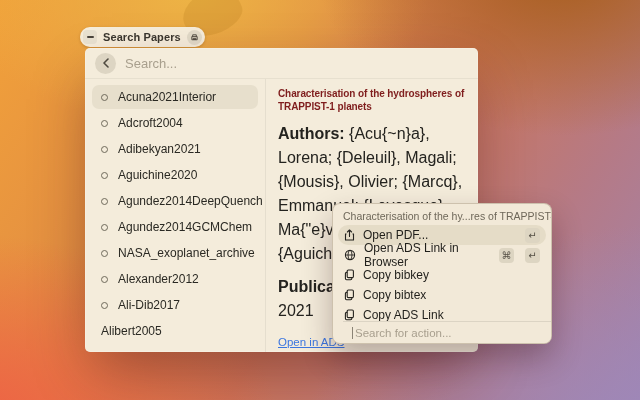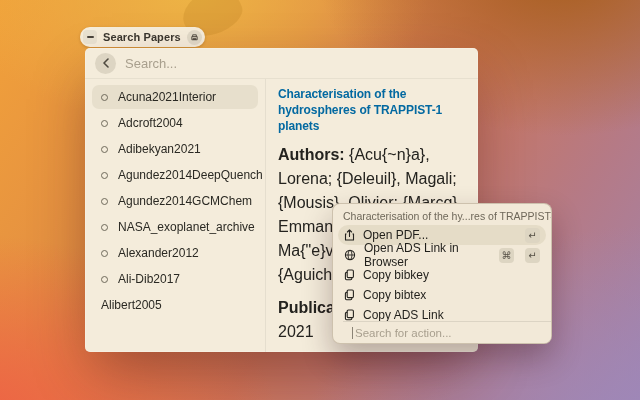--- a/index.html
+++ b/index.html
@@ -65,21 +65,21 @@
   .row {
     height:24px; margin-bottom:2px; display:flex; align-items:center; gap:10px;
     padding:0 9px; border-radius:7px; font-size:12px; color:#2a2923;
   }
   .row.selected { background:#e7dfcc; }
   .ring {
     width:7px; height:7px; border-radius:50%; border:1.3px solid #6f6a5c; flex:none;
   }
 
   .detail-col { flex:1; padding:8px 12px 0 12px; }
-  .detail-title { font-size:12px; font-weight:700; color:#0369a1; line-height:1.32; letter-spacing:-0.1px; margin-bottom:9px; }
+  .detail-title { font-size:10px; font-weight:700; color:#7f1d1d; line-height:1.32; letter-spacing:-0.1px; margin-bottom:9px; }
   .detail-para { font-size:16px; color:#24231f; line-height:1.5; margin-bottom:9px; }
   .detail-para b { font-weight:700; }
   .ads-link { font-size:11.5px; color:#3b76e0; text-decoration:underline; cursor:pointer; display:inline-block; }
 
   
   .action-menu {
     position:absolute; left:332px; top:203px; width:220px; height:141px;
     background:#f2e9d8; border:1px solid rgba(110,90,60,0.28); border-radius:8px;
     box-shadow:0 14px 30px rgba(40,10,15,0.30); overflow:hidden;
   }
@@ -148,20 +148,24 @@
         <div class="row">
             <span class="ring"></span>
             <span>Adcroft2004</span>
           </div>
         <div class="row">
             <span class="ring"></span>
             <span>Adibekyan2021</span>
           </div>
         <div class="row">
             <span class="ring"></span>
+            <span>Aguichine2020</span>
+          </div>
+        <div class="row">
+            <span class="ring"></span>
             <span>Agundez2014DeepQuench</span>
           </div>
         <div class="row">
             <span class="ring"></span>
             <span>Agundez2014GCMChem</span>
           </div>
         <div class="row">
             <span class="ring"></span>
             <span>NASA_exoplanet_archive</span>
           </div>

